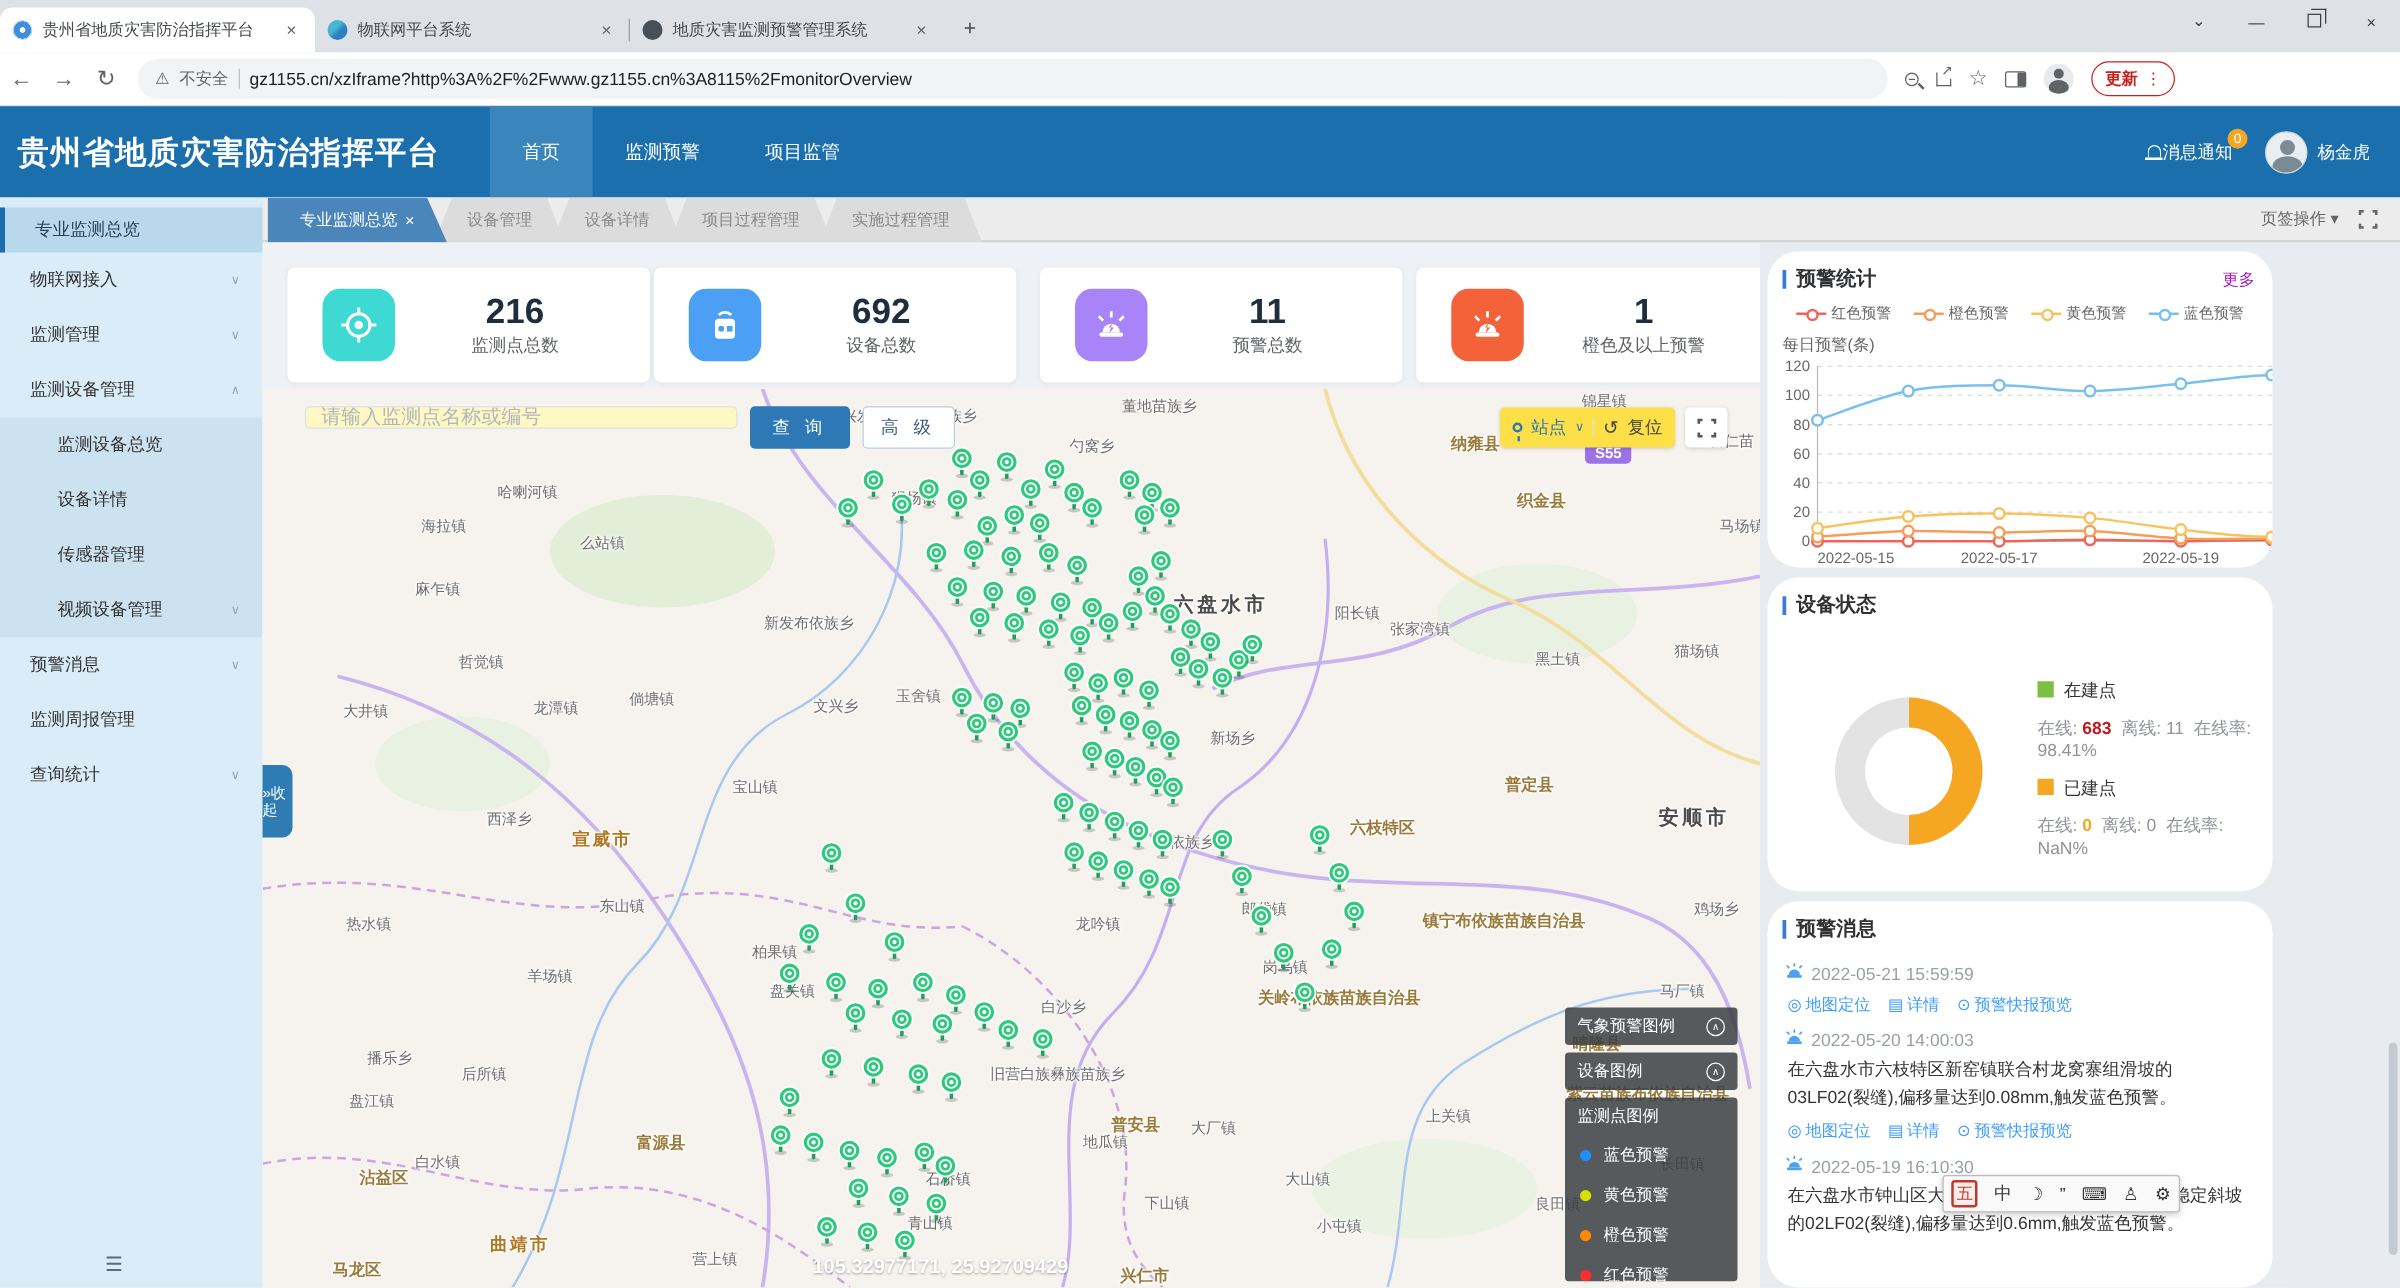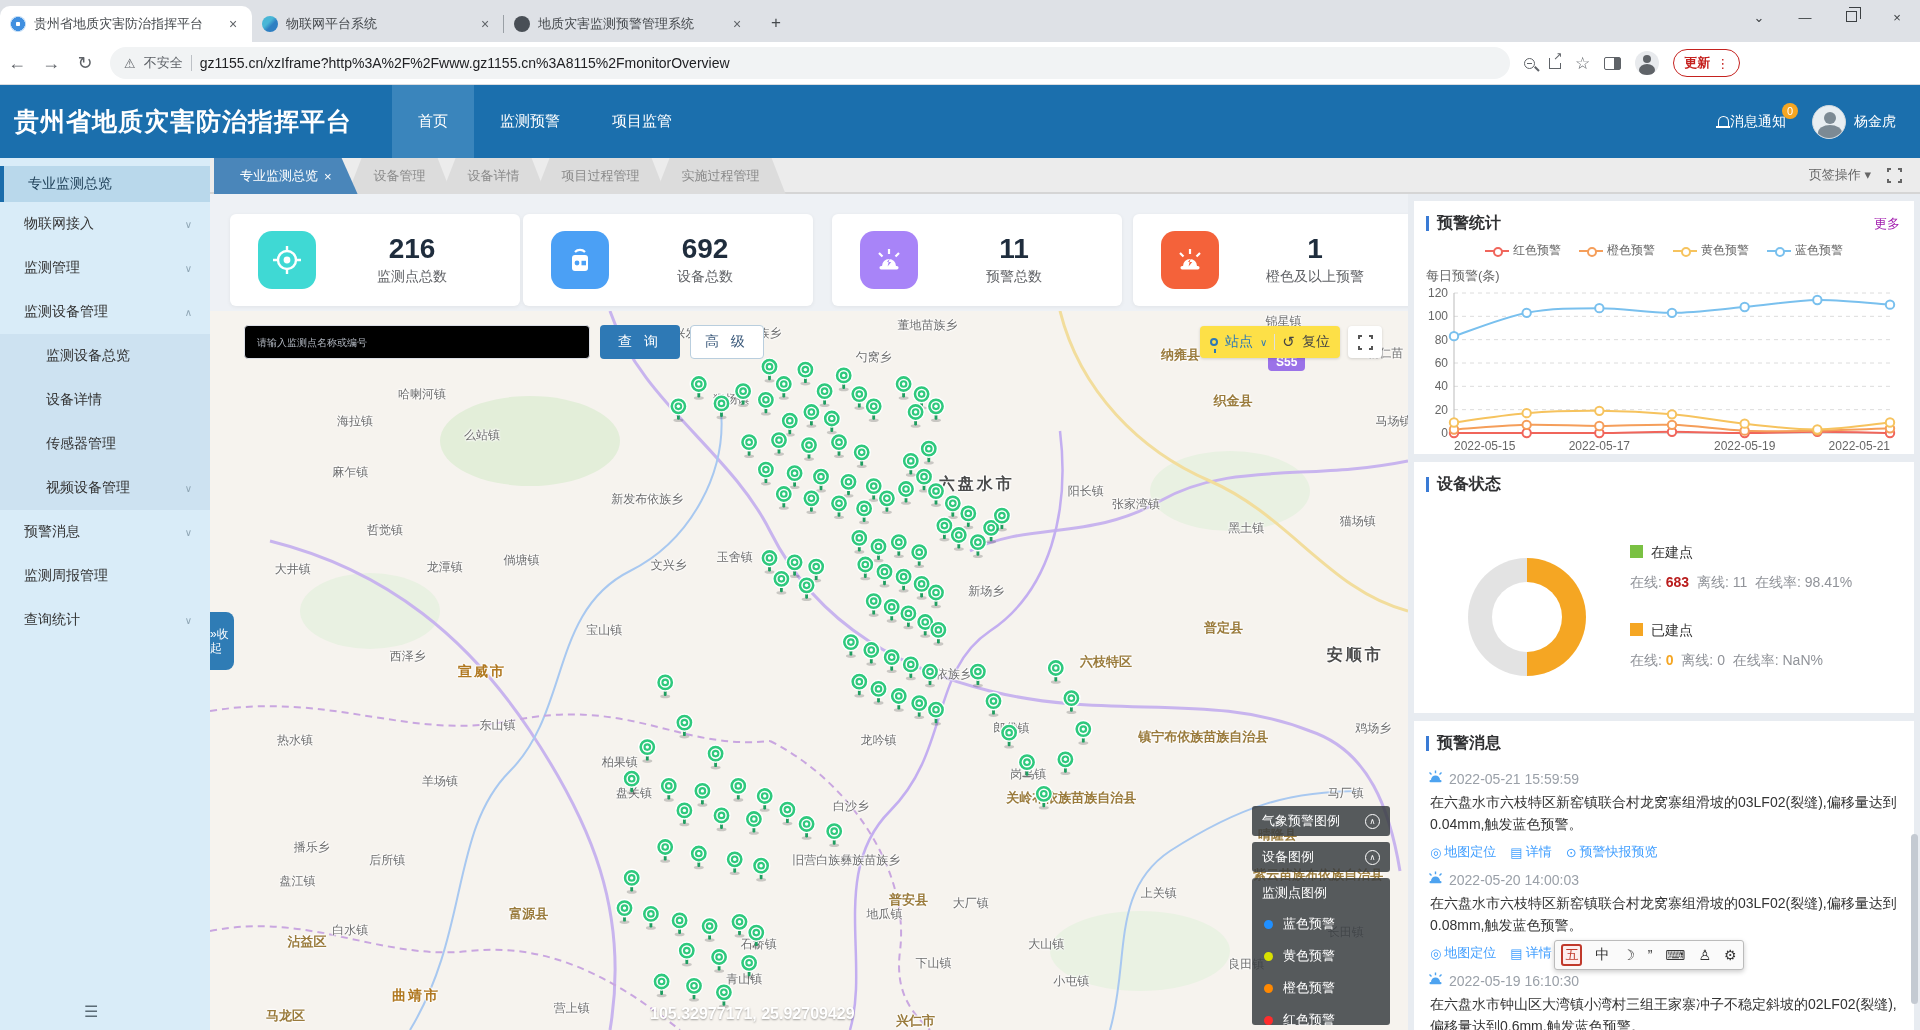--- a/index.html
+++ b/index.html
@@ -89,21 +89,21 @@
 
   
   #map{position:absolute;left:0;top:117px;width:1198px;height:719px;background:#f6f3ee;overflow:hidden;}
   #maproads{position:absolute;left:0;top:0;}
   .lbl{position:absolute;transform:translate(-50%,-50%);white-space:nowrap;color:#6d6d6d;font-size:12px;text-shadow:0 1px 2px #fff,0 -1px 2px #fff,1px 0 2px #fff,-1px 0 2px #fff;z-index:3;}
   .lbl.county{color:#9a7b3c;font-size:13px;font-weight:bold;}
   .lbl.city{color:#4a4a4a;font-size:16px;font-weight:bold;letter-spacing:3px;}
   .lbl.cityo{color:#b07820;font-size:14px;font-weight:bold;letter-spacing:2px;}
   #markers{position:absolute;left:0;top:0;z-index:4;}
   #searchbar{position:absolute;left:34px;top:14px;z-index:10;display:flex;gap:10px;}
-  #searchinput{width:346px;height:34px;background:#000000;border:1px solid #dcdfe6;border-radius:4px;padding:0 12px;font-size:10px;color:#606266;}
+  #searchinput{width:346px;height:18px;background:#fef9c3;border:1px solid #dcdfe6;border-radius:4px;padding:0 12px;font-size:16px;color:#606266;}
   #searchinput::placeholder{color:#b0b6bf;}
   .btn-query{height:34px;padding:0 18px;background:#2e79b5;color:#fff;border:none;border-radius:4px;font-size:14px;letter-spacing:4px;}
   .btn-adv{height:34px;padding:0 14px;background:#fff;color:#39587a;border:1px solid #b9cede;border-radius:4px;font-size:14px;letter-spacing:4px;}
   #sitectrl{position:absolute;left:990px;top:15px;height:32px;background:#fde047;border-radius:4px;box-shadow:0 1px 3px rgba(0,0,0,0.15);display:flex;align-items:center;padding:0 10px;gap:7px;font-size:14px;z-index:10;}
   .ic-pin{width:8px;height:8px;border:2px solid #2e79b5;border-radius:50%;position:relative;display:inline-block;}
   .ic-pin::after{content:"";position:absolute;left:2px;top:9px;width:2px;height:4px;background:#2e79b5;}
   #sitectrl .site{color:#2e79b5;}
   #sitectrl .caret{color:#2e79b5;font-size:10px;}
   #sitectrl .vdiv{width:1px;height:16px;background:#e0e0e0;}
   #sitectrl .reset{color:#444;}
@@ -115,21 +115,21 @@
   #roadbadge{position:absolute;left:1058px;top:42px;background:#9b72e8;color:#fff;font-size:12px;font-weight:bold;padding:2px 8px;border-radius:4px;z-index:5;}
   #coords{position:absolute;left:440px;top:694px;color:#fff;font-size:16px;font-weight:bold;text-shadow:0 1px 2px rgba(0,0,0,0.35);z-index:6;}
   .legendbox{position:absolute;left:1042px;width:138px;background:rgba(58,62,66,0.85);border-radius:3px;color:#fff;font-size:13px;z-index:12;}
   .legendhead{display:flex;align-items:center;justify-content:space-between;padding:6px 10px;}
   .circ-chev{width:15px;height:15px;border:1px solid #fff;border-radius:50%;font-size:8px;display:flex;align-items:center;justify-content:center;}
   .legenditem{display:flex;align-items:center;gap:10px;padding:7px 12px;}
   .dot{width:9px;height:9px;border-radius:50%;}
 
   
   #rightpanel{position:absolute;left:1408px;top:194px;width:512px;height:836px;background:#e8ecf1;}
-  .panelsec{position:absolute;left:6px;width:500px;background:#fff;overflow:hidden;}
+  .panelsec{position:absolute;left:6px;width:404px;background:#fff;overflow:hidden;border-radius:25px;}
   .sechead{display:flex;align-items:center;padding:12px 14px 6px 12px;}
   .bluebar{width:3px;height:15px;background:#3a7bd5;margin-right:8px;}
   .sectitle{font-size:16px;font-weight:bold;color:#303133;}
   .morelink{margin-left:auto;color:#a21caf;font-size:13px;}
   #chartlegend{display:flex;justify-content:center;gap:18px;margin-top:2px;font-size:12px;color:#666;}
   .cl-item{display:flex;align-items:center;gap:4px;}
   .cl-mark{width:24px;height:8px;position:relative;}
   .cl-mark::before{content:"";position:absolute;left:0;top:3px;width:24px;height:2px;background:var(--c);}
   .cl-mark::after{content:"";position:absolute;left:8px;top:0;width:6px;height:6px;border:2px solid var(--c);background:#fff;border-radius:50%;}
   #ylab{font-size:13px;color:#666;margin:8px 0 0 12px;}
@@ -748,21 +748,20 @@
     <div id="msglist">
         <div class="msg">
           <div class="msgtime">
             <span><svg width="15" height="14" viewBox="0 0 15 14">
                 <path d="M3,10 a4.5,4.5 0 0 1 9,0 Z" fill="#4da3f0"></path>
                 <rect x="1.5" y="10" width="12" height="2.2" rx="1" fill="#4da3f0"></rect>
                 <path d="M7.5,0.5 V3.2 M1.5,2.5 l2,2 M13.5,2.5 l-2,2" stroke="#4da3f0" stroke-width="1.4"></path>
               </svg></span>
             <span>2022-05-21 15:59:59</span>
           </div>
-          <div class="msgtext">在六盘水市六枝特区新窑镇联合村龙窝寨组滑坡的03LF02(裂缝),偏移量达到0.04mm,触发蓝色预警。</div>
           <div class="msglinks">
             <span class="mlink">
               <span>◎</span>
               <span>地图定位</span>
             </span>
             <span class="mlink">
               <span>▤</span>
               <span>详情</span>
             </span>
             <span class="mlink">

